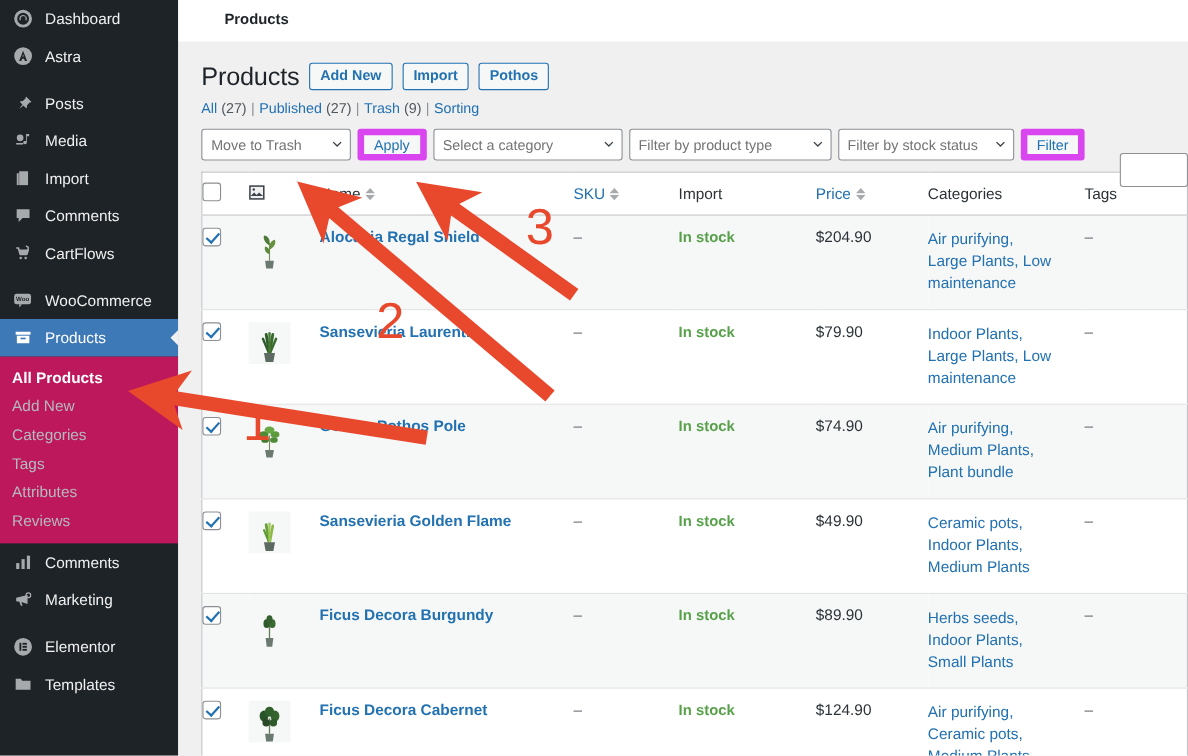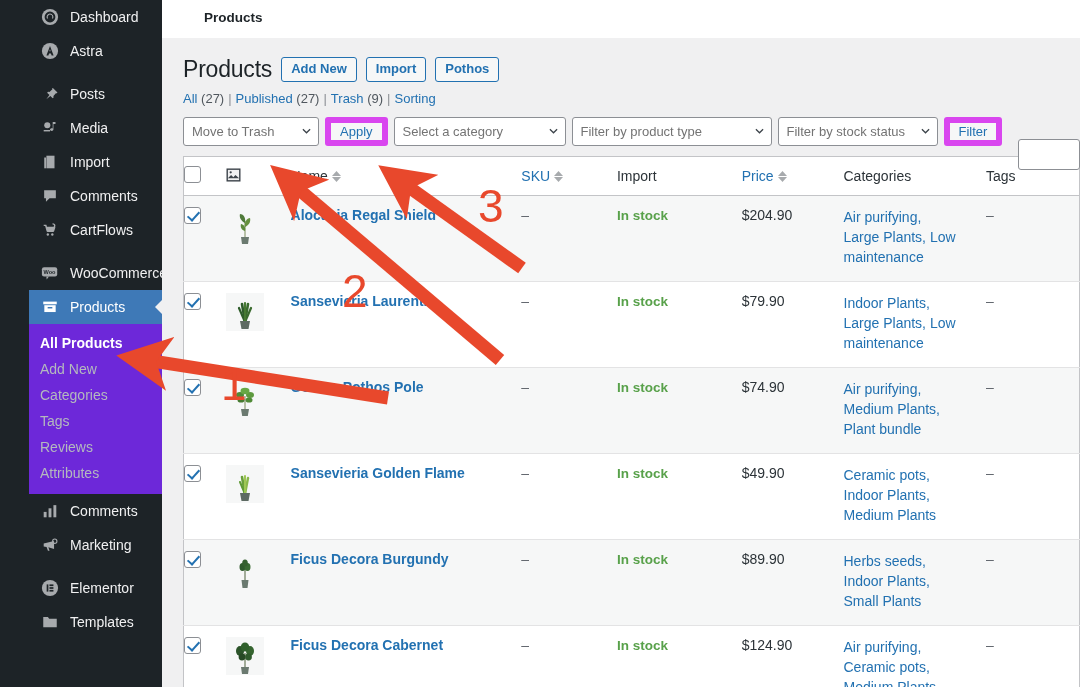--- a/index.html
+++ b/index.html
@@ -10,21 +10,20 @@
     background: #f0f0f1;
   }
   #app { position: relative; width: 1080px; height: 687px; }
 
   
   #sidebar {
     position: absolute; left: 0; top: 0;
     width: 162px; height: 687px;
     background: #1d2327;
     overflow: hidden;
-    padding-left: 29px;
   }
   .menu-item {
     display: flex; align-items: center;
     height: 34px;
     padding-left: 10px;
     color: #f0f0f1;
     font-size: 14px;
     white-space: nowrap;
   }
   .menu-item .mi-ico {
@@ -44,21 +43,21 @@
     content: "";
     position: absolute;
     right: -1px; top: 50%;
     margin-top: -8px;
     border-style: solid;
     border-width: 8px 8px 8px 0;
     border-color: transparent #f0f0f1 transparent transparent;
   }
   .menu-sep { height: 9px; }
   #submenu {
-    background: #6d28d9;
+    background: #be185d;
     padding: 6px 0 8px 0;
   }
   .sub-item {
     padding: 5px 0 5px 11px;
     font-size: 14px;
     color: #b4b9be;
     white-space: nowrap;
   }
   .sub-item.cur { color: #fff; font-weight: bold; }
 
@@ -341,22 +340,22 @@
           </svg>
       </span>
       <span>Products</span>
     </div>
 
     <div id="submenu">
       <div class="sub-item cur"><span>All Products</span></div>
       <div class="sub-item"><span>Add New</span></div>
       <div class="sub-item"><span>Categories</span></div>
       <div class="sub-item"><span>Tags</span></div>
+      <div class="sub-item"><span>Attributes</span></div>
       <div class="sub-item"><span>Reviews</span></div>
-      <div class="sub-item"><span>Attributes</span></div>
     </div>
 
     <div class="menu-item">
       <span class="mi-ico">
         <svg width="18" height="18" viewBox="0 0 20 20">
             <rect x="3" y="11" width="3.2" height="6" fill="#a7aaad"></rect>
             <rect x="8.4" y="7" width="3.2" height="10" fill="#a7aaad"></rect>
             <rect x="13.8" y="3.5" width="3.2" height="13.5" fill="#a7aaad"></rect>
           </svg>
       </span>
@@ -435,21 +434,21 @@
         <span class="sel-wrap">
           <select class="wp-select" style="width:172px">
             <option>Select a category</option>
           </select>
           <svg class="chev" viewBox="0 0 10 6">
               <path d="M1 1l4 4 4-4" stroke="#3c434a" stroke-width="1.4" fill="none"></path>
             </svg>
         </span>
 
         <span class="sel-wrap">
-          <select class="wp-select" style="width:200px">
+          <select class="wp-select" style="width:184px">
             <option>Filter by product type</option>
           </select>
           <svg class="chev" viewBox="0 0 10 6">
               <path d="M1 1l4 4 4-4" stroke="#3c434a" stroke-width="1.4" fill="none"></path>
             </svg>
         </span>
 
         <span class="sel-wrap">
           <select class="wp-select" style="width:160px">
             <option>Filter by stock status</option>

